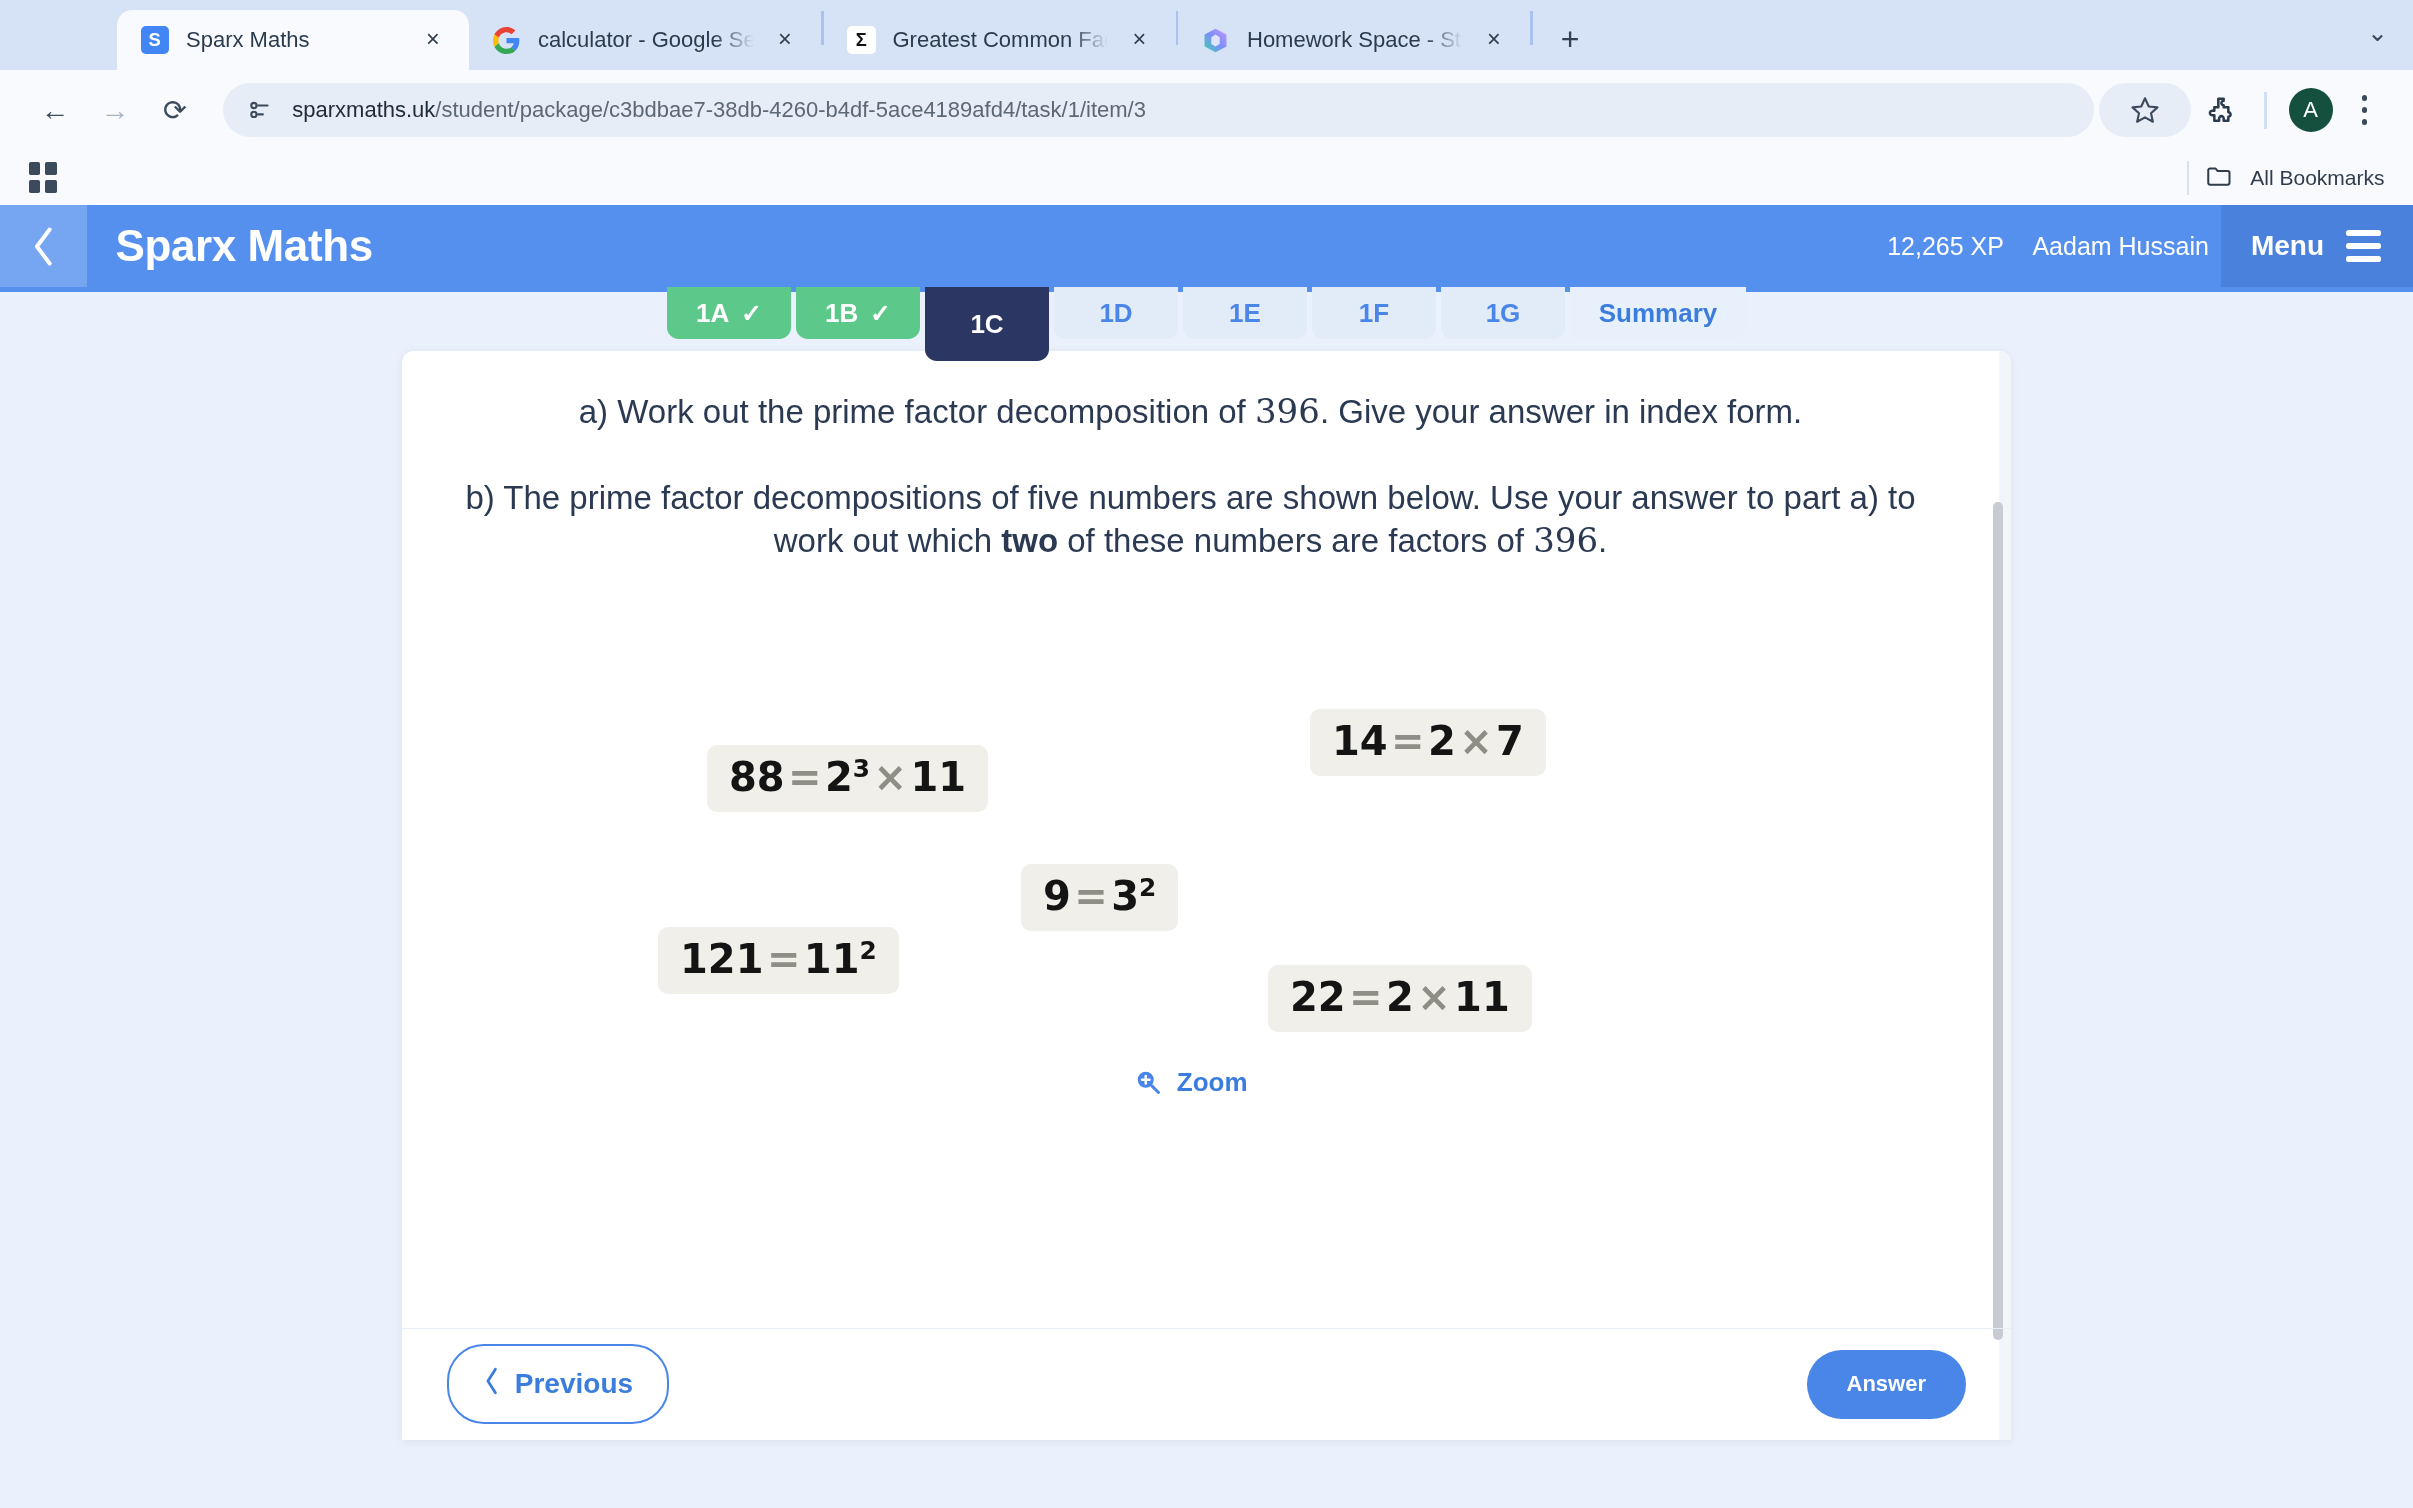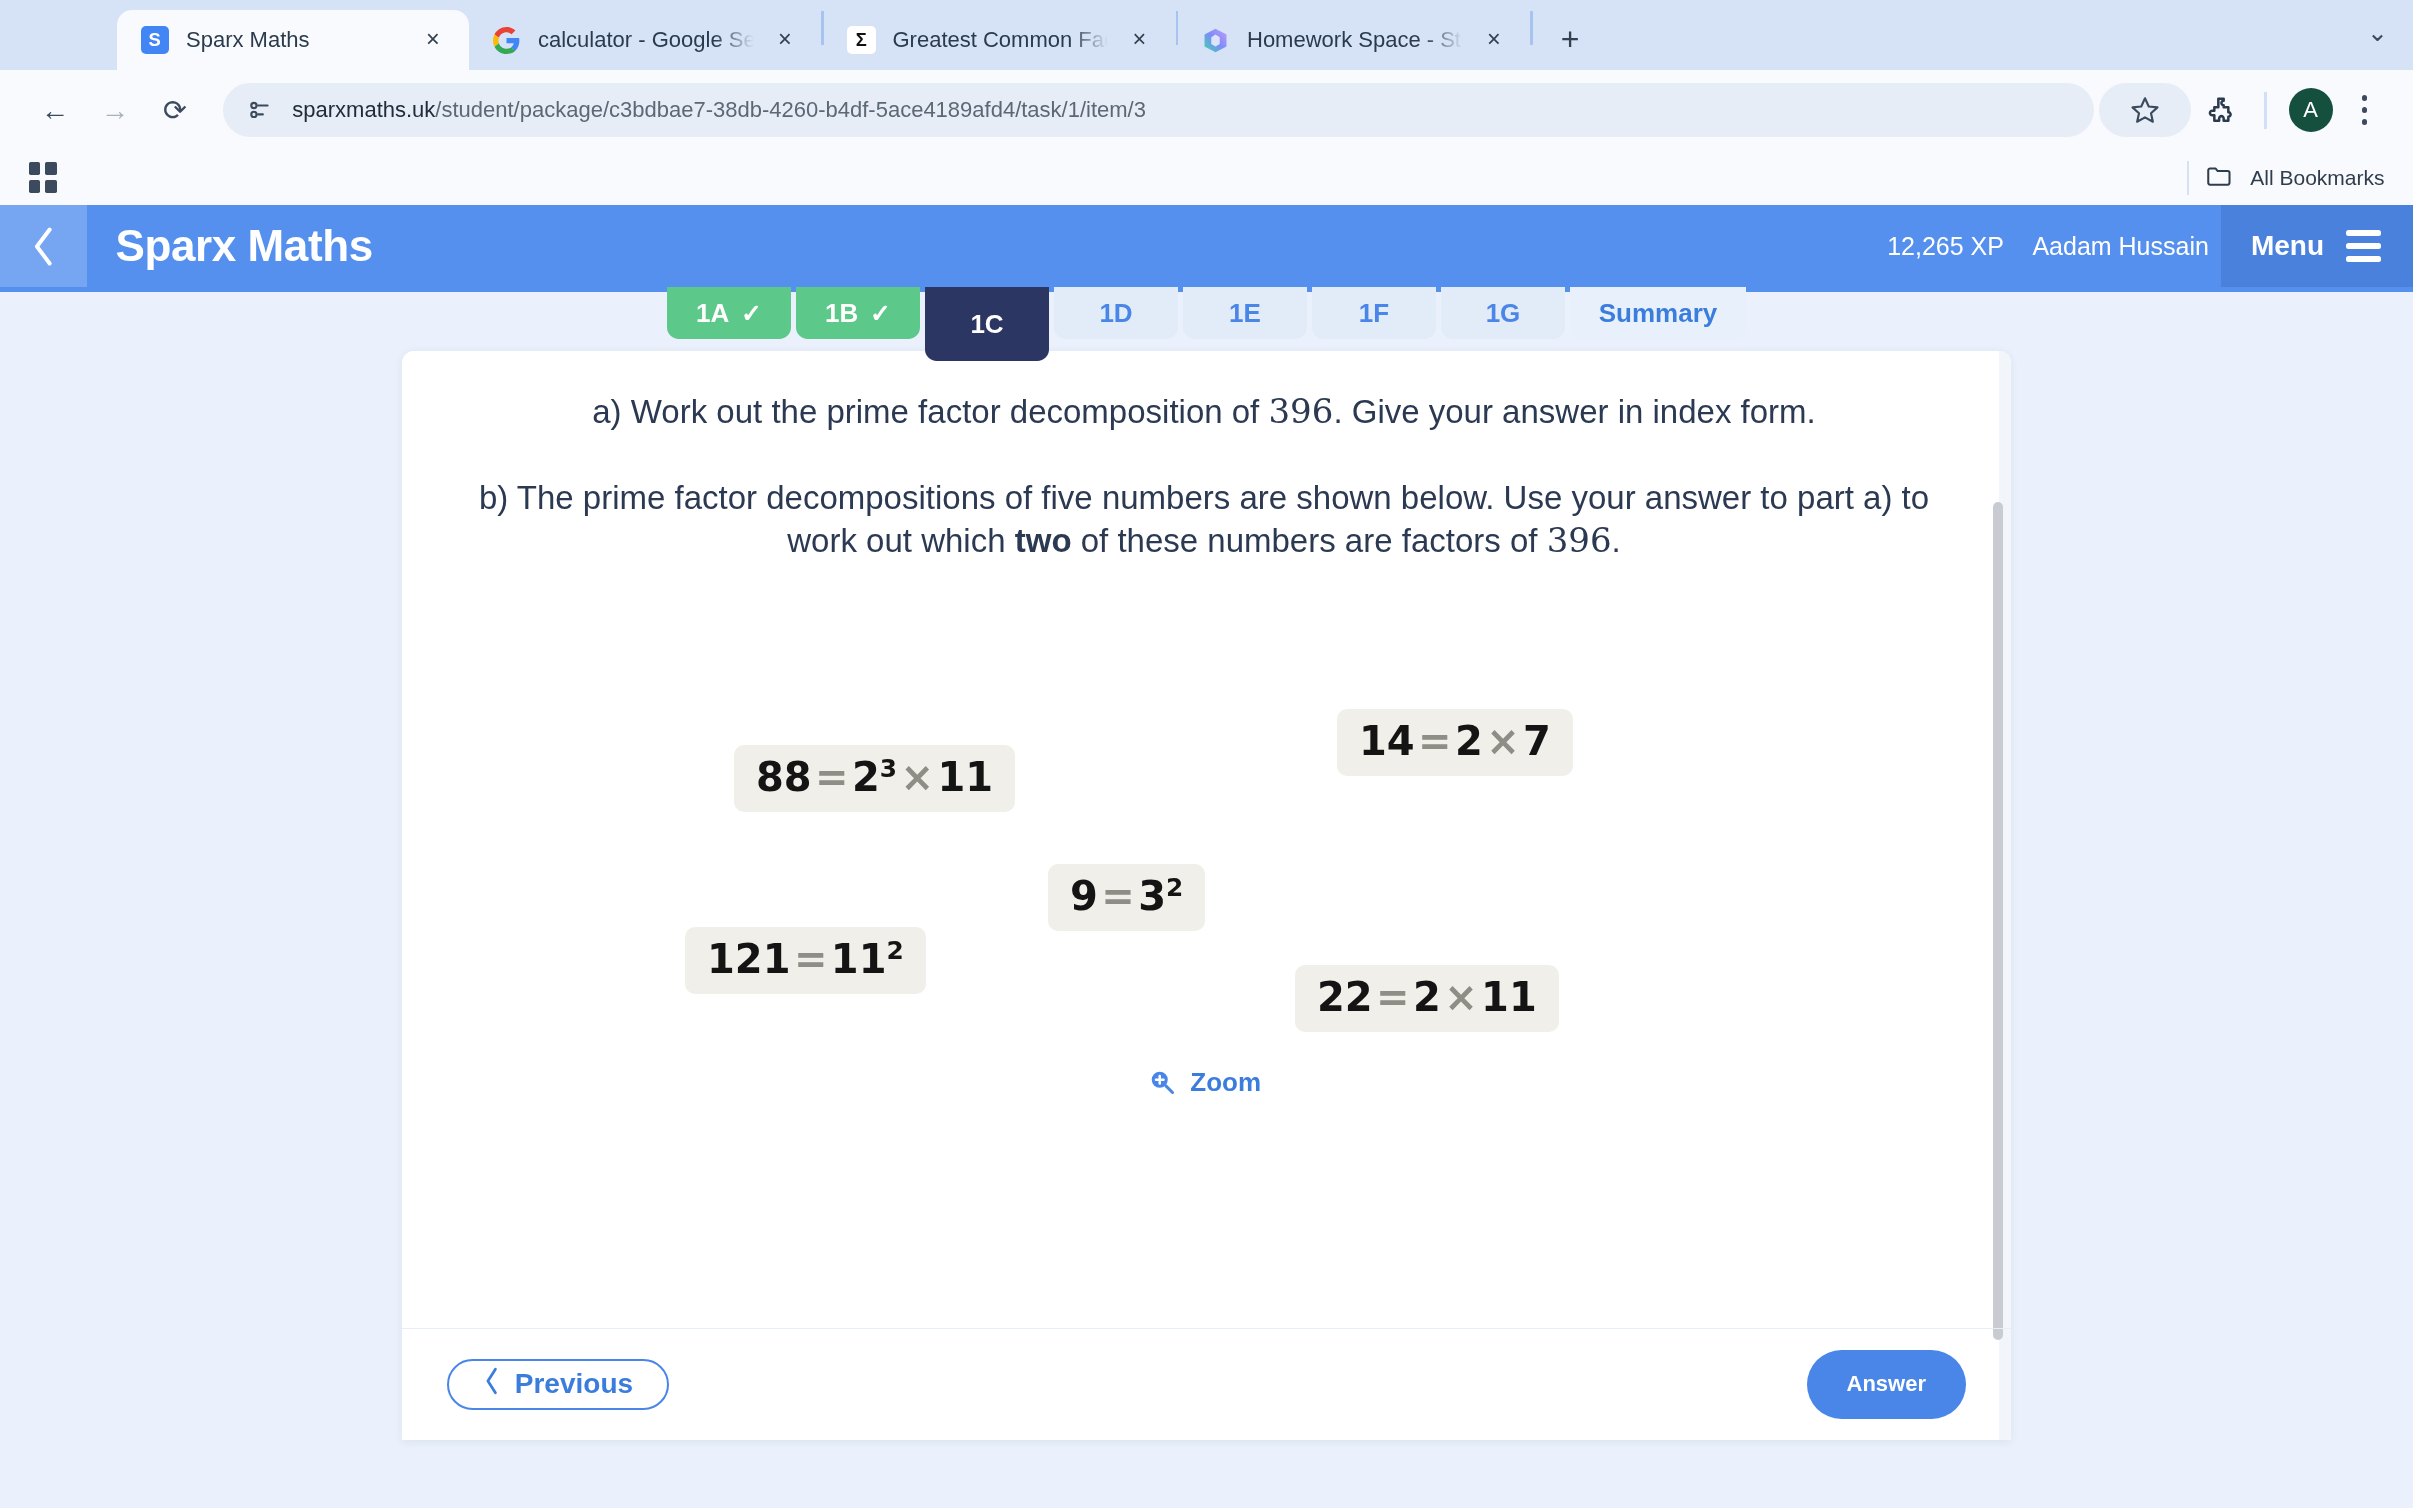--- a/index.html
+++ b/index.html
@@ -208,21 +208,21 @@
   }
   .card {
     width: 1609px;
     height: 1089px;
     background: #ffffff;
     border-radius: 11.7px 11.7px 0 0;
     position: relative;
     box-shadow: 0 1.7px 8.4px rgba(20,40,80,0.07);
     display: flex; flex-direction: column;
   }
-  .qbody { flex: 1; position: relative; padding: 39px 60px 0 55px; overflow: hidden; }
+  .qbody { flex: 1; position: relative; padding: 39px 60px 0 28px; overflow: hidden; }
   .qtext {
     text-align: center;
     font-size: 33px;
     line-height: 1.28;
     color: #2b3a52;
   }
   .qtext .mathnum {
     font-family: "DejaVu Serif", serif;
     font-size: 34px;
   }
@@ -256,21 +256,21 @@
     border-top: 1.7px solid #e8eef6;
     display: flex; align-items: center;
     padding: 0 45px;
     position: relative;
   }
   .btn-outline {
     border: 2.5px solid #4a86e8;
     color: #3b7ddd;
     background: #ffffff;
     border-radius: 37px;
-    height: 51px;
+    height: 80px;
     display: flex; align-items: center; justify-content: center;
     gap: 13.4px;
     padding: 0 34px;
     font-size: 28px; font-weight: 700;
   }
   .btn-primary {
     background: #4a86e8; color: #ffffff;
     border-radius: 37px;
     height: 69px;
     display: flex; align-items: center; justify-content: center;

